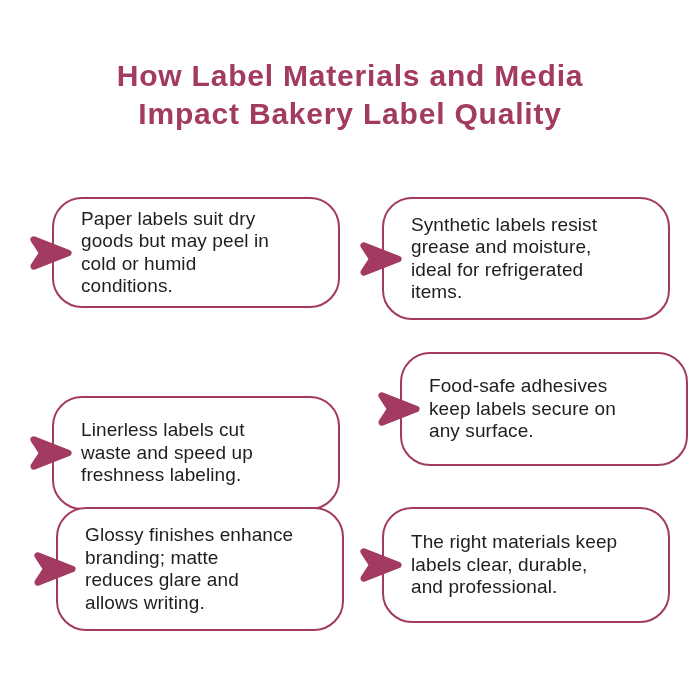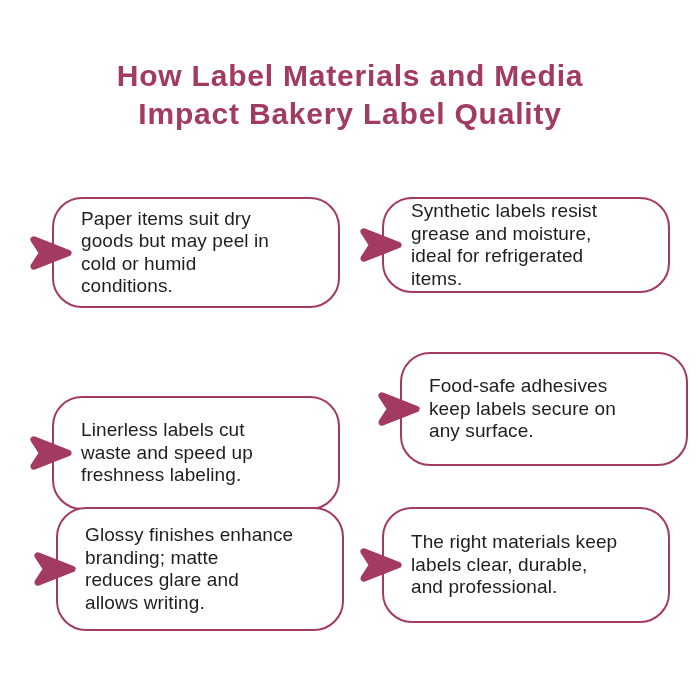--- a/index.html
+++ b/index.html
@@ -32,21 +32,21 @@
   }
   .box {
     position: absolute;
     background: #fff;
     border: 2.5px solid var(--accent);
     border-radius: 30px;
     display: flex;
     align-items: center;
   }
   .b1 { left: 52px;  top: 197px; width: 288px; height: 111px; }
-  .b2 { left: 382px; top: 197px; width: 288px; height: 96px; }
+  .b2 { left: 382px; top: 197px; width: 288px; height: 123px; }
   .b3 { left: 52px;  top: 352px; width: 288px; height: 114px; margin-top: 44px; }
   .b4 { left: 400px; top: 352px; width: 288px; height: 114px; }
   .b5 { left: 56px;  top: 507px; width: 288px; height: 124px; }
   .b6 { left: 382px; top: 507px; width: 288px; height: 116px; }
   .box-text {
     color: var(--text);
     font-size: 19px;
     line-height: 22.5px;
     padding: 0 8px 0 27px;
     white-space: pre-line;
@@ -71,21 +71,21 @@
 
   <h1 class="title">How Label Materials and Media
 Impact Bakery Label Quality</h1>
 
   <div class="box b1">
     <span class="arrow">
       <svg viewBox="0 0 46 40" xmlns="http://www.w3.org/2000/svg">
         <path d="M5 6 L41 20 L5 34 L14 20 Z" fill="currentColor" stroke="currentColor" stroke-width="7" stroke-linejoin="round"></path>
       </svg>
     </span>
-    <p class="box-text">Paper items suit dry
+    <p class="box-text">Paper labels suit dry
 goods but may peel in
 cold or humid
 conditions.</p>
   </div>
 
   <div class="box b2">
     <span class="arrow">
       <svg viewBox="0 0 46 40" xmlns="http://www.w3.org/2000/svg">
         <path d="M5 6 L41 20 L5 34 L14 20 Z" fill="currentColor" stroke="currentColor" stroke-width="7" stroke-linejoin="round"></path>
       </svg>

